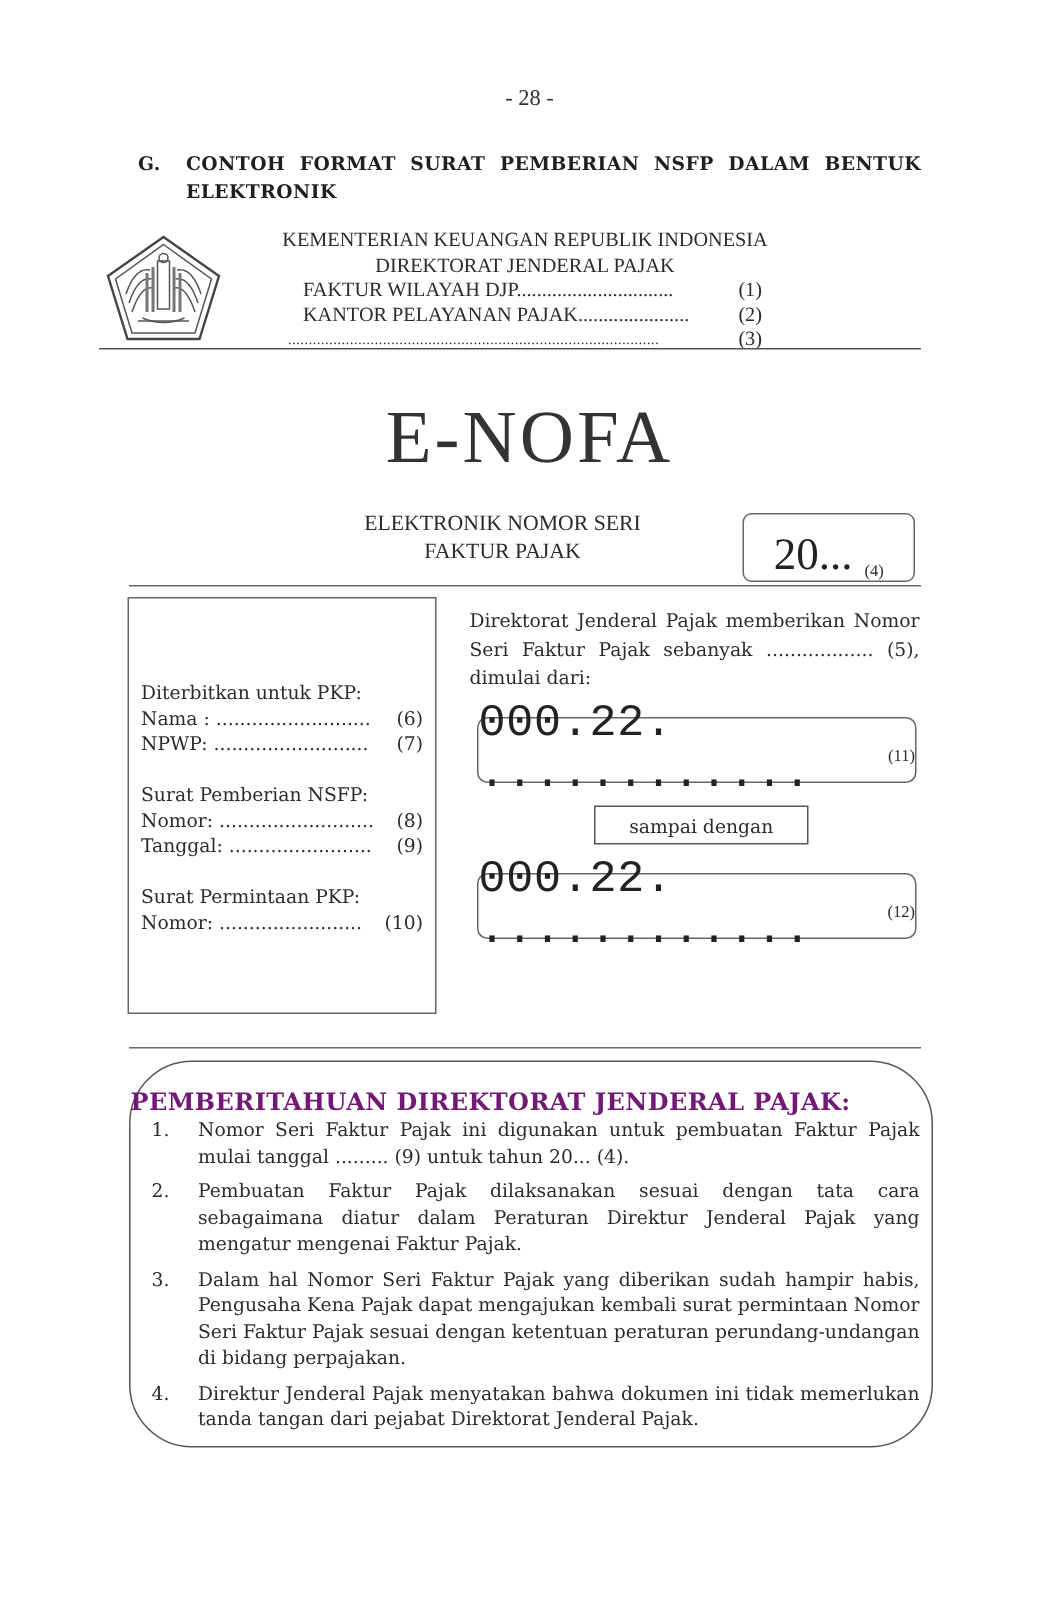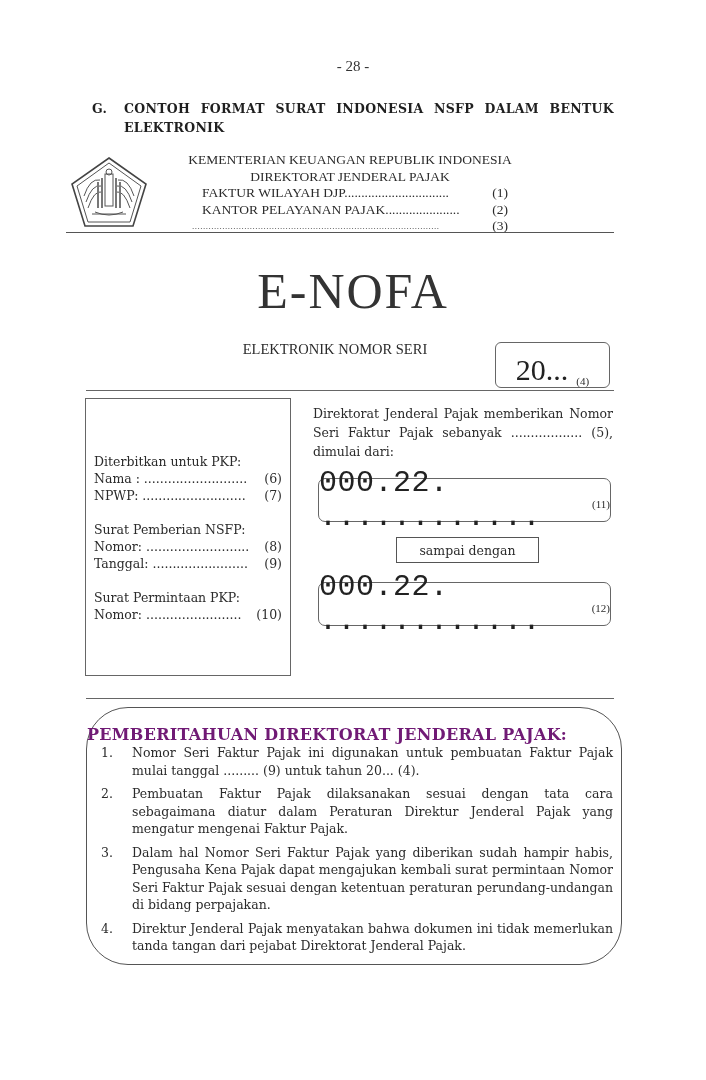--- a/index.html
+++ b/index.html
@@ -56,21 +56,21 @@
 
 <div class="abs page-num">- 28 -</div>
 
 <div class="abs section-title">
   <span class="letter">G.</span>
   <div class="text">
     <div class="line1">
       <span>CONTOH</span>
       <span>FORMAT</span>
       <span>SURAT</span>
-      <span>INDONESIA</span>
+      <span>PEMBERIAN</span>
       <span>NSFP</span>
       <span>DALAM</span>
       <span>BENTUK</span>
     </div>
     <div>ELEKTRONIK</div>
   </div>
 </div>
 
 <svg class="abs logo" viewBox="0 0 78 72">
   <polygon points="39,2 76,28 63,70 15,70 2,28" fill="none" stroke="#444" stroke-width="1.6"></polygon>
@@ -110,20 +110,21 @@
     <span style="font-size:9px; letter-spacing:0.5px;">..........................................................................................</span>
     <span>(3)</span>
   </div>
 </div>
 <div class="abs rule-top"></div>
 
 <div class="abs title">E-NOFA</div>
 
 <div class="abs subtitle">
   <div>ELEKTRONIK NOMOR SERI</div>
+  <div>FAKTUR PAJAK</div>
 </div>
 
 <div class="abs year-box">
   <span class="big">20...</span>
   <span class="small">(4)</span>
 </div>
 <div class="abs rule-mid"></div>
 
 <div class="abs left-box">
   <div class="content">

